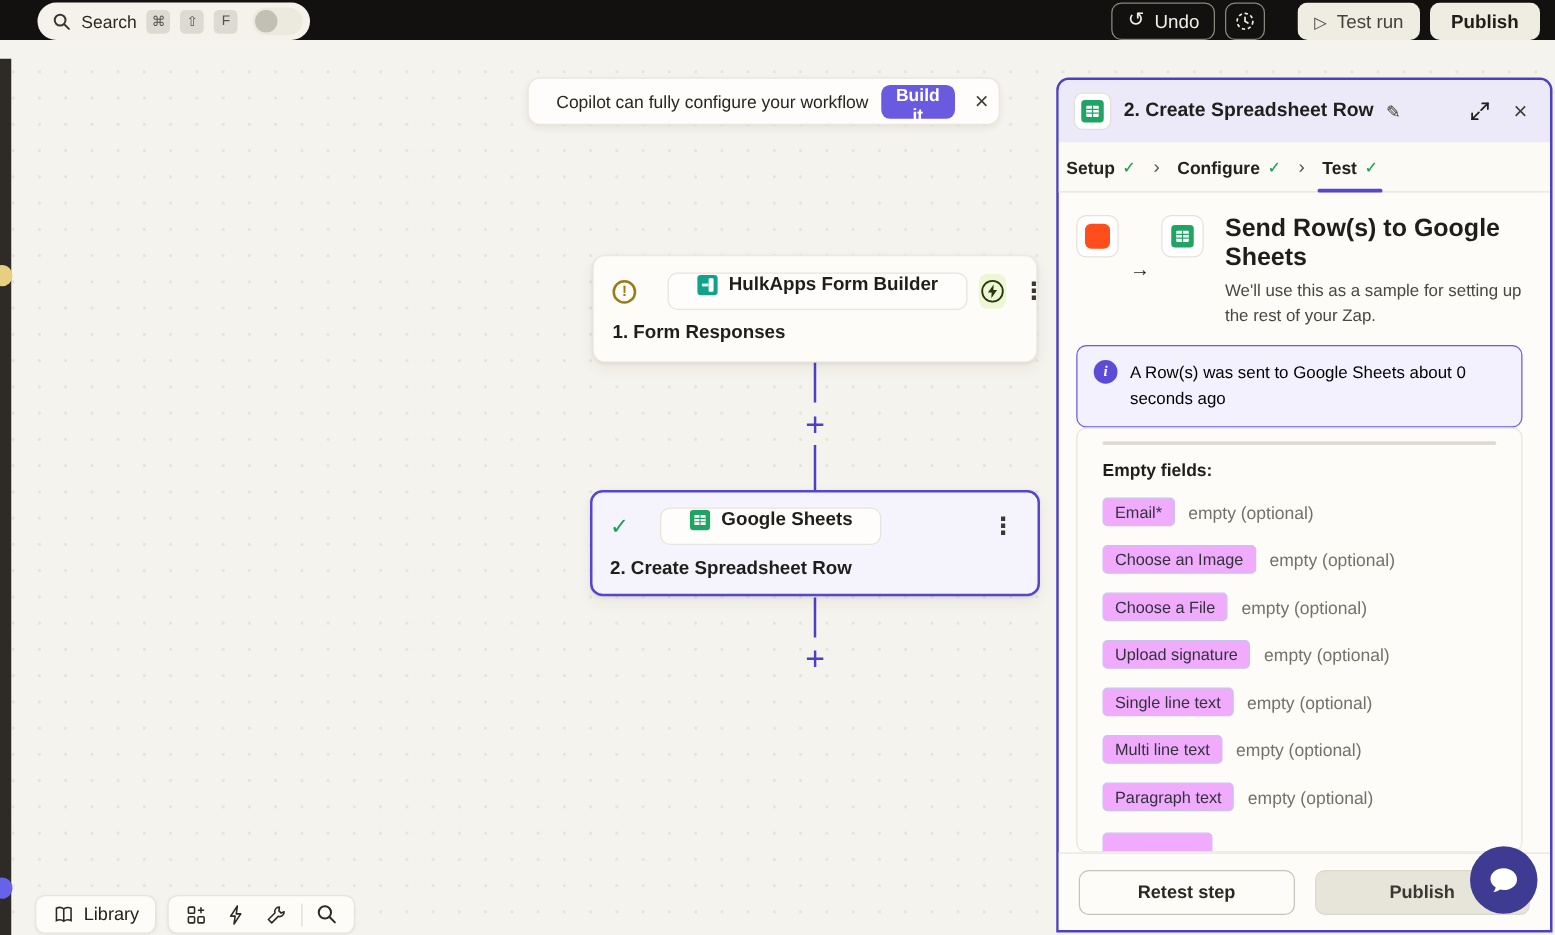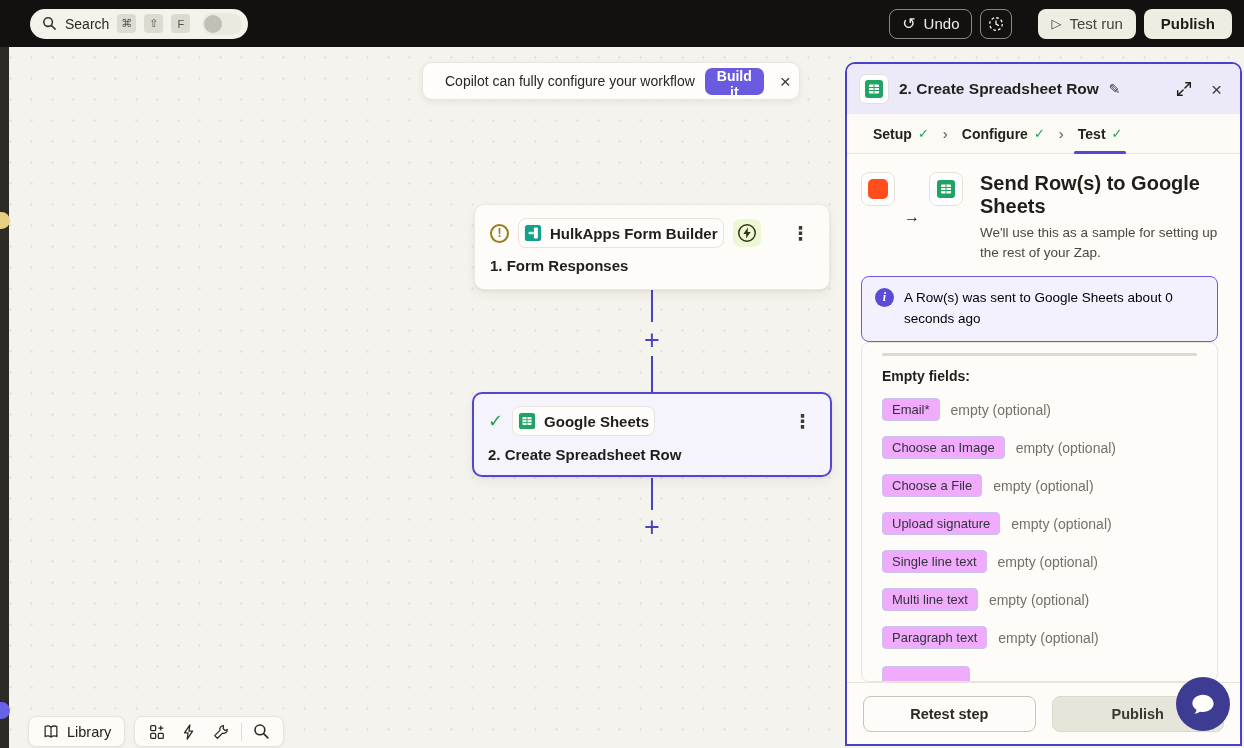--- a/index.html
+++ b/index.html
@@ -1,21 +1,21 @@
 <!DOCTYPE html>
 <html><head>
 <meta charset="utf-8">
 <style>
   * { margin:0; padding:0; box-sizing:border-box; }
   html,body { width:1244px; height:748px; background:#F5F3ED; font-family:"Liberation Sans","DejaVu Sans",sans-serif; }
   #app { position:relative; width:1244px; height:748px; overflow:hidden; }
 
   
-  .topbar { position:absolute; left:0; top:0; width:1244px; height:47px; background:#121110;
-            display:flex; align-items:center; padding:0 12px 0 30px; z-index:30; }
+  .topbar { position:absolute; left:0; top:0; width:1244px; height:32px; background:#121110;
+            display:flex; align-items:flex-end; padding:0 12px 0 30px; z-index:30; }
   .search-pill { display:flex; align-items:center; gap:8px; height:30px; padding:0 6px 0 12px;
                  background:#F4F2EA; border-radius:15px; }
   .search-pill .label { font-size:14px; color:#2A2922; }
   .key { display:inline-flex; align-items:center; justify-content:center; min-width:19px; height:19px;
          padding:0 3px; background:#DDDAD1; border-radius:4px; font-size:11px; color:#55534B; }
   .toggle { width:40px; height:22px; background:#ECE9DF; border-radius:11px; position:relative; margin-left:4px; }
   .toggle .knob { position:absolute; left:2px; top:2px; width:18px; height:18px; border-radius:50%; background:#C2BFB4; }
   .topbar-right { margin-left:auto; display:flex; align-items:center; gap:8px; }
   .tb-btn { display:inline-flex; align-items:center; gap:8px; height:30px; padding:0 12px; border-radius:8px;
             font-size:15px; cursor:pointer; border:1px solid transparent; background:transparent; }
@@ -47,22 +47,22 @@
   .node { position:absolute; background:#FDFCF9; border:1px solid #ECE9E0; border-radius:10px;
           box-shadow:0 1px 3px rgba(0,0,0,0.07), 0 5px 12px rgba(60,52,20,0.06); z-index:6;
           padding:13px 15px 14px 15px; }
   .node1 { left:474px; top:157px; width:356px; height:86px; }
   .node2 { left:472px; top:345px; width:360px; height:85px; background:#F5F4FD;
            border:2px solid #5546D2; padding:12px 14px 13px 14px; }
   .node-row1 { display:flex; align-items:center; gap:9px; }
   .warn-circle { width:19px; height:19px; border:2px solid #9A7B16; border-radius:50%; color:#9A7B16;
                  font-size:12px; font-weight:700; display:flex; align-items:center; justify-content:center; flex:0 0 auto; }
   .check-mark { color:#1AA251; font-size:18px; font-weight:700; line-height:1; flex:0 0 auto; }
-  .app-chip { display:inline-flex; align-items:center; gap:8px; height:30px; padding:0 5px;
-              background:#FEFDFB; border:1px solid #E7E4DB; border-radius:8px; cursor:pointer; }
+  .app-chip { display:inline-flex; align-items:flex-start; gap:8px; height:30px; padding:0 22px;
+              background:#FEFDFB; border:1px solid #E7E4DB; border-radius:8px; cursor:pointer;margin-left:16px; }
   .app-chip .app-name { font-size:15px; font-weight:700; color:#1F1E1A; white-space:nowrap; }
   .bolt-badge { width:28px; height:28px; border-radius:7px; background:#EDF6D5; display:flex;
                 align-items:center; justify-content:center; cursor:pointer; }
   .kebab { margin-left:auto; font-size:19px; font-weight:700; color:#3A3831; cursor:pointer; padding:0 4px;
            letter-spacing:0; }
   .node-title { margin-top:9px; font-size:15px; font-weight:700; color:#1F1E1A; }
   .node2 .node-title { margin-top:10px; }
 
   .conn-line { position:absolute; width:2px; background:#4B40C6; z-index:4; }
   .conn-plus { position:absolute; width:24px; height:24px; color:#4B40C6; font-size:27px; font-weight:400;
@@ -81,21 +81,21 @@
   .panel-header { height:50px; background:#ECEAF9; border-radius:8px 8px 0 0; display:flex; align-items:center;
                   gap:10px; padding:0 12px; flex:0 0 auto; }
   .app-icon-box { width:30px; height:30px; background:#FFFFFF; border:1px solid #E3E0D6; border-radius:7px;
                   display:flex; align-items:center; justify-content:center; flex:0 0 auto; }
   .panel-title { font-size:15.5px; font-weight:700; color:#201F1B; white-space:nowrap; }
   .pencil { font-size:14px; color:#3A3831; cursor:pointer; }
   .panel-header-right { margin-left:auto; display:flex; align-items:center; gap:12px; }
   .icon-btn { cursor:pointer; display:flex; align-items:center; justify-content:center; }
 
   .step-tabs { height:40px; background:#FBFAF4; border-bottom:1px solid #E7E4DB; display:flex; align-items:stretch;
-               gap:0; padding:0 20px; flex:0 0 auto;text-align:center; }
+               gap:0; padding:0 0; flex:0 0 auto;text-align:center; }
   .step-tab { display:flex; align-items:center; gap:6px; padding:0 6px; position:relative; cursor:pointer; }
   .step-tab .st-label { font-size:14px; font-weight:700; color:#23221D; }
   .step-check { color:#1AA251; font-size:13px; font-weight:700; }
   .step-tab.active::after { content:""; position:absolute; left:2px; right:2px; bottom:-1px; height:3px;
                             background:#5546D2; border-radius:2px; }
   .step-sep { display:flex; align-items:center; color:#55534B; font-size:15px; padding:0 8px; }
 
   .panel-body { flex:1 1 auto; padding:18px 22px 0 14px; overflow:hidden; display:flex; flex-direction:column; }
   .action-row { display:flex; gap:9px; }
   .mini-box { width:34px; height:34px; background:#FFFFFF; border:1px solid #E5E2D8; border-radius:8px;

